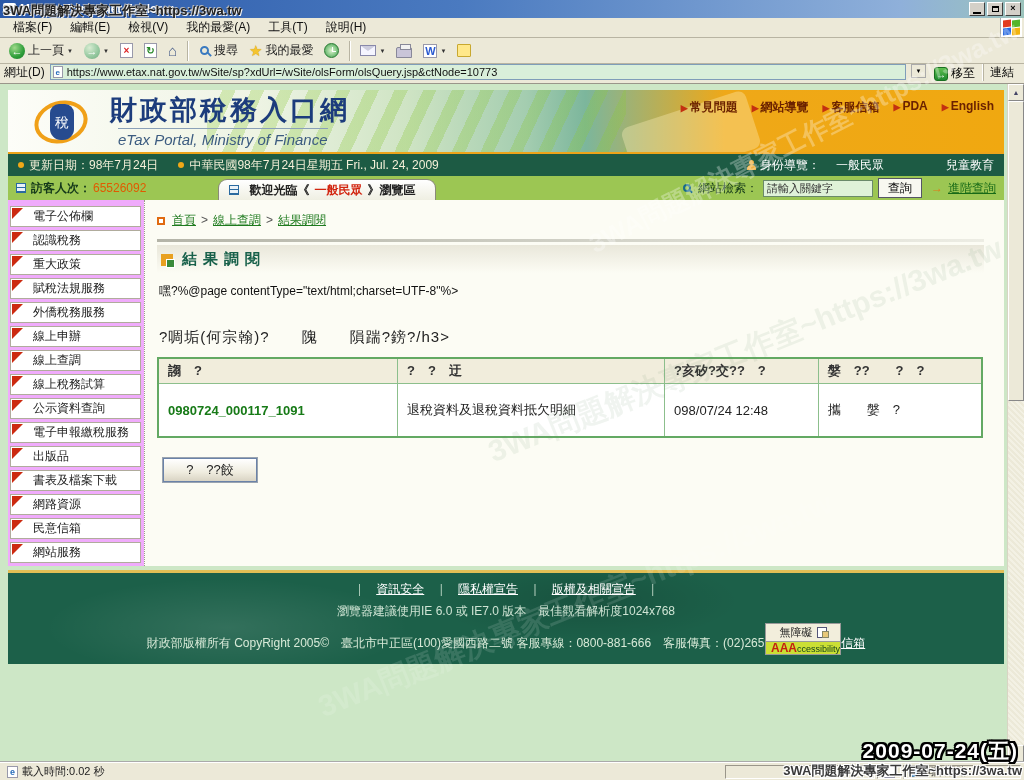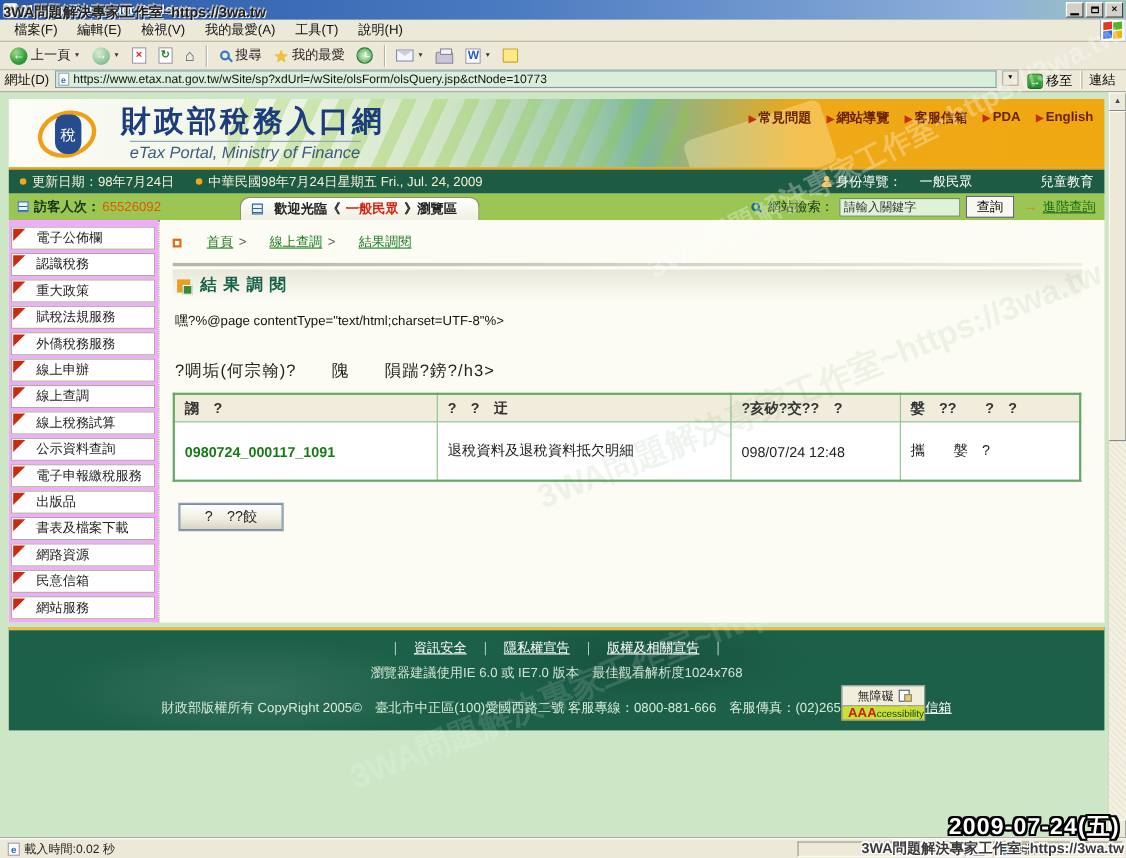--- a/index.html
+++ b/index.html
@@ -126,21 +126,21 @@
 
   
   .pbody { margin:0 2px 0 8px; background:#fcfcf4; display:flex; min-height:352px; align-items:stretch; }
   .sidebar { width:136px; padding:6px 3px 0 2px; background:#f0abfc; flex:none; }
   .side-item { position:relative; background:#fff; border:1px solid #b0ac9c; height:21px; line-height:19px;
     margin-bottom:3px; padding-left:22px; font-size:12px; color:#222; overflow:hidden; cursor:pointer; white-space:nowrap; }
   .corner { position:absolute; left:1px; top:1px; border-top:11px solid #cc2a10; border-right:11px solid transparent; }
   .content { flex:1; border-left:1px dotted #9a9a8a; padding:12px 20px 0 12px; position:relative; }
   .breadcrumb { display:flex; align-items:center; font-size:12px; }
   .bc-icon { width:8px; height:8px; border:2px solid #e06a10; background:#fff; display:inline-block; margin-right:7px; }
-  .bc-link { color:#1e7a1e; text-decoration:underline; cursor:pointer;margin-left:16px; }
+  .bc-link { color:#1e7a1e; text-decoration:underline; cursor:pointer; }
   .bc-sep { color:#555; margin:0 5px; }
   .rule { height:3px; background:linear-gradient(90deg,#b4b4a8,#ededE4); margin:10px 0 3px; }
   .back-row { text-align:right; font-size:12px; margin:3px 0 4px; }
   .back-ic { display:inline-block; width:12px; height:12px; background:#f2da6a; border:1px solid #c8b050; color:#1a7a1a;
     font-size:9px; line-height:11px; text-align:center; margin-right:3px; vertical-align:-2px; font-weight:bold; }
   .back-link { color:#1e7a1e; text-decoration:underline; cursor:pointer; }
   .section-head { background:linear-gradient(180deg,#e9e7da,#fcfcf4); padding:5px 4px 4px; display:flex; align-items:center; gap:9px; margin-top:2px; }
   .section-ic { width:12px; height:12px; background:#e8a020; position:relative; flex:none; }
   .section-ic::after { content:""; position:absolute; right:-2px; bottom:-2px; width:7px; height:7px; background:#3a8a3a; border:1px solid #fff; }
   .section-title { font-size:15px; font-weight:bold; color:#17604a; letter-spacing:6px; }

